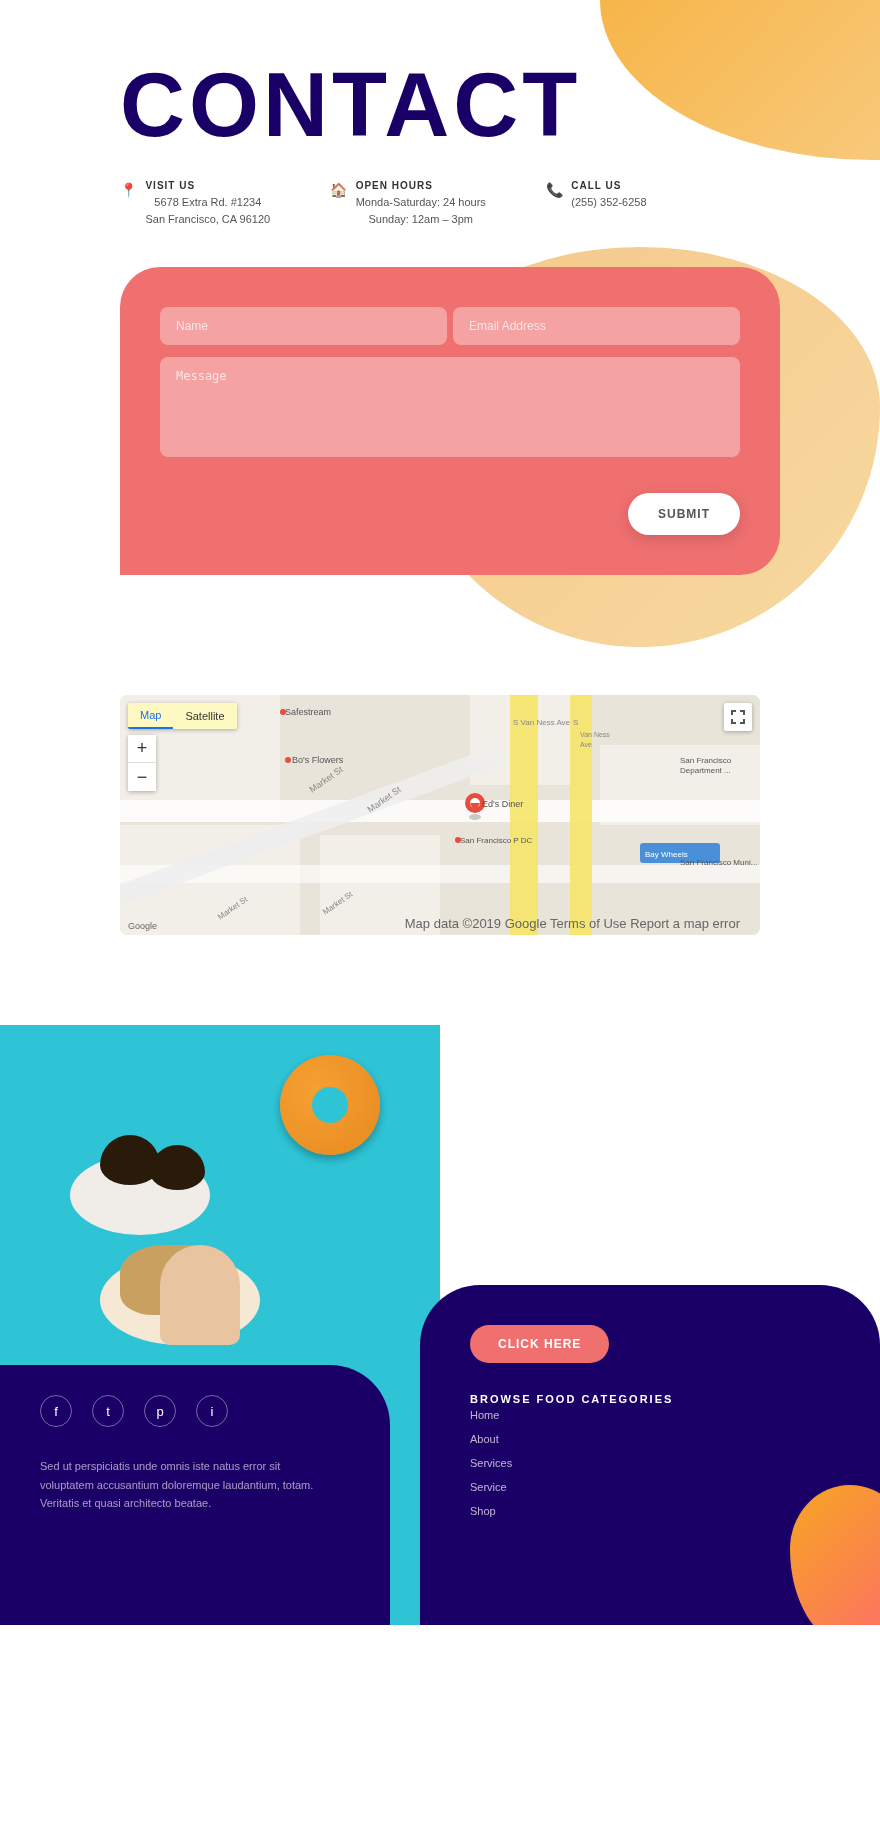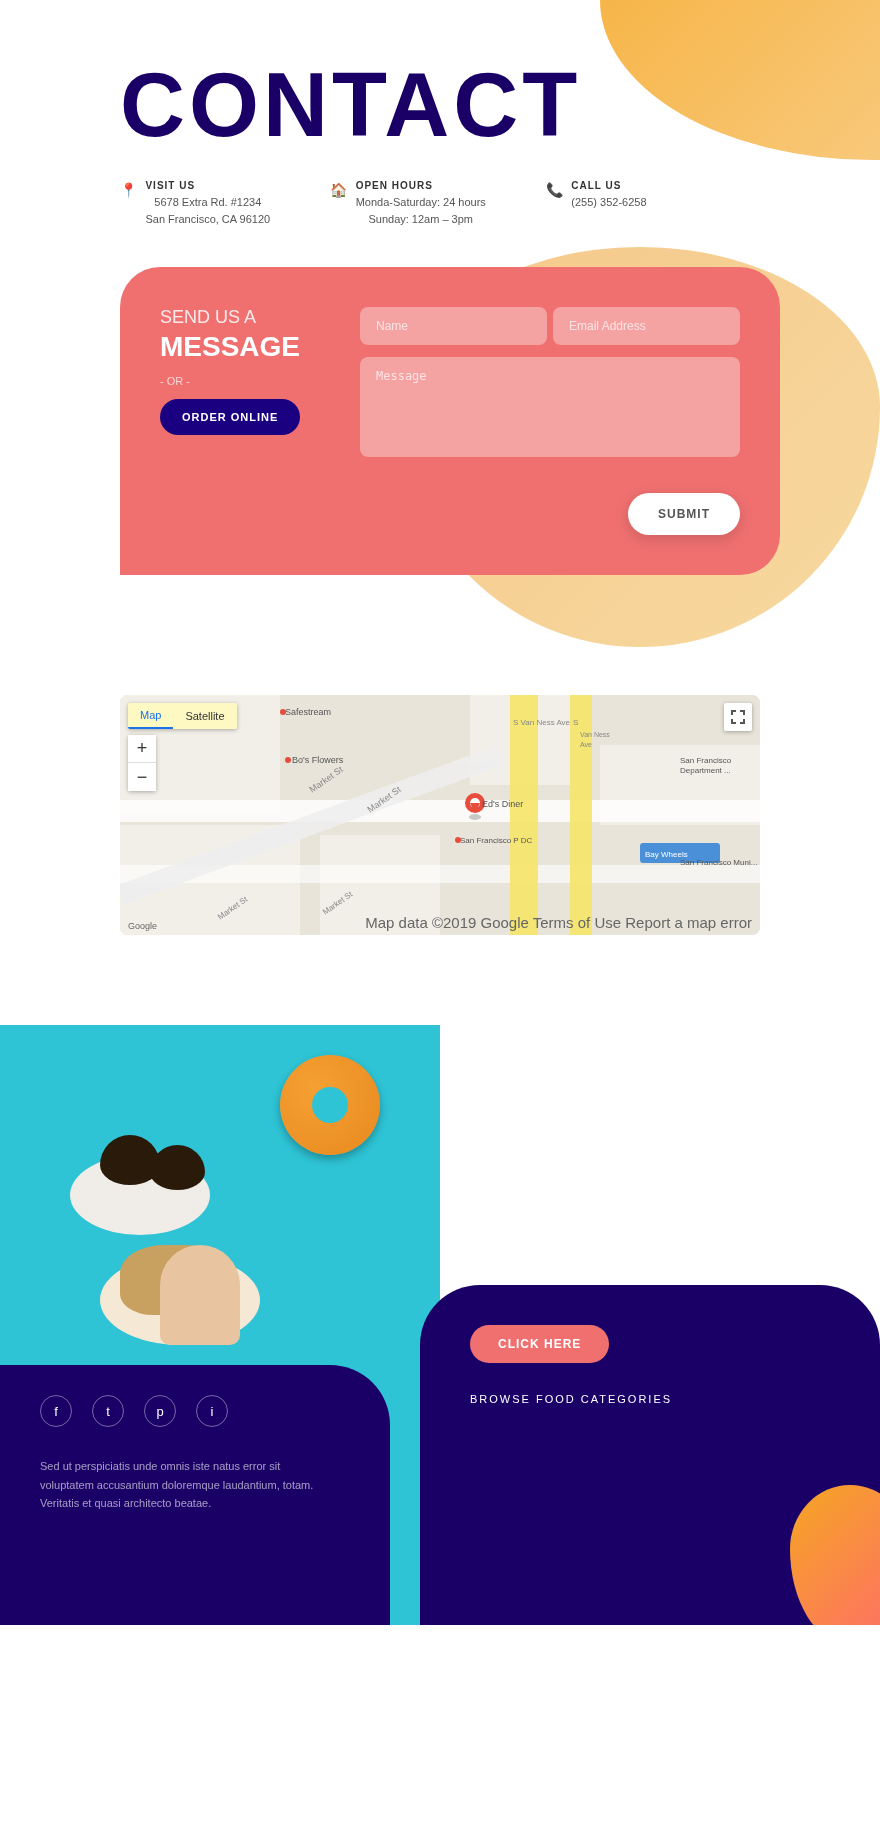--- a/index.html
+++ b/index.html
@@ -498,21 +498,21 @@
       font-weight: 700;
       letter-spacing: 1px;
       text-transform: uppercase;
       cursor: pointer;
       margin-bottom: 30px;
       display: inline-block;
     }
 
     .food-categories-title {
       font-size: 11px;
-      font-weight: 400;
+      font-weight: 700;
       letter-spacing: 2px;
       text-transform: uppercase;
       color: #fff;
     }
 
     .food-nav-links {
       list-style: none;
     }
 
     .food-nav-links li {
@@ -560,22 +560,22 @@
       bottom: 4px;
       left: 8px;
       font-size: 9px;
       color: #666;
       z-index: 10;
     }
 
     .map-data-credit {
       position: absolute;
       bottom: 4px;
-      right: 8px;
-      font-size: 15px;
+      right: 20px;
+      font-size: 13px;
       color: #666;
       z-index: 10;
     }
   </style>
 </head>
 <body>
 
 <div class="contact-section">
   <div class="top-orange-blob"></div>
 
@@ -603,26 +603,20 @@
       <div class="contact-info-content">
         <div class="contact-info-label">CALL US</div>
         <div class="contact-info-text">(255) 352-6258</div>
       </div>
     </div>
   </div>
 
   <div class="contact-form-area">
     <div class="orange-blob-bg"></div>
     <div class="form-card">
-      <div class="form-left">
-        <div class="send-us-label">SEND US A</div>
-        <div class="message-label">MESSAGE</div>
-        <div class="or-label">- OR -</div>
-        <button class="order-btn">ORDER ONLINE</button>
-      </div>
       <div class="form-right">
         <div class="form-row">
           <input class="form-input" type="text" placeholder="Name" style="">
           <input class="form-input" type="email" placeholder="Email Address" style="">
         </div>
         <textarea class="form-textarea" placeholder="Message" style=""></textarea>
         <div class="submit-btn-wrap">
           <button class="submit-btn">SUBMIT</button>
         </div>
       </div>
@@ -739,18 +733,26 @@
       <div class="social-icon">t</div>
       <div class="social-icon">p</div>
       <div class="social-icon">i</div>
     </div>
     <p class="footer-desc">Sed ut perspiciatis unde omnis iste natus error sit voluptatem accusantium doloremque laudantium, totam. Veritatis et quasi architecto beatae.</p>
   </div>
 
   <div class="footer-dark-right">
     <button class="click-here-btn">CLICK HERE</button>
     <div class="food-categories-title">BROWSE FOOD CATEGORIES</div>
+    <ul class="food-nav-links">
+      <li><a>Home</a></li>
+      <li><a>About</a></li>
+      <li><a>Services</a></li>
+      <li><a>Service</a></li>
+      <li><a>Shop</a></li>
+
+    </ul>
   </div>
 
   <div class="footer-red-block"></div>
 
   <div class="bottom-orange-blob"></div>
 </div>
 
 </body></html>

